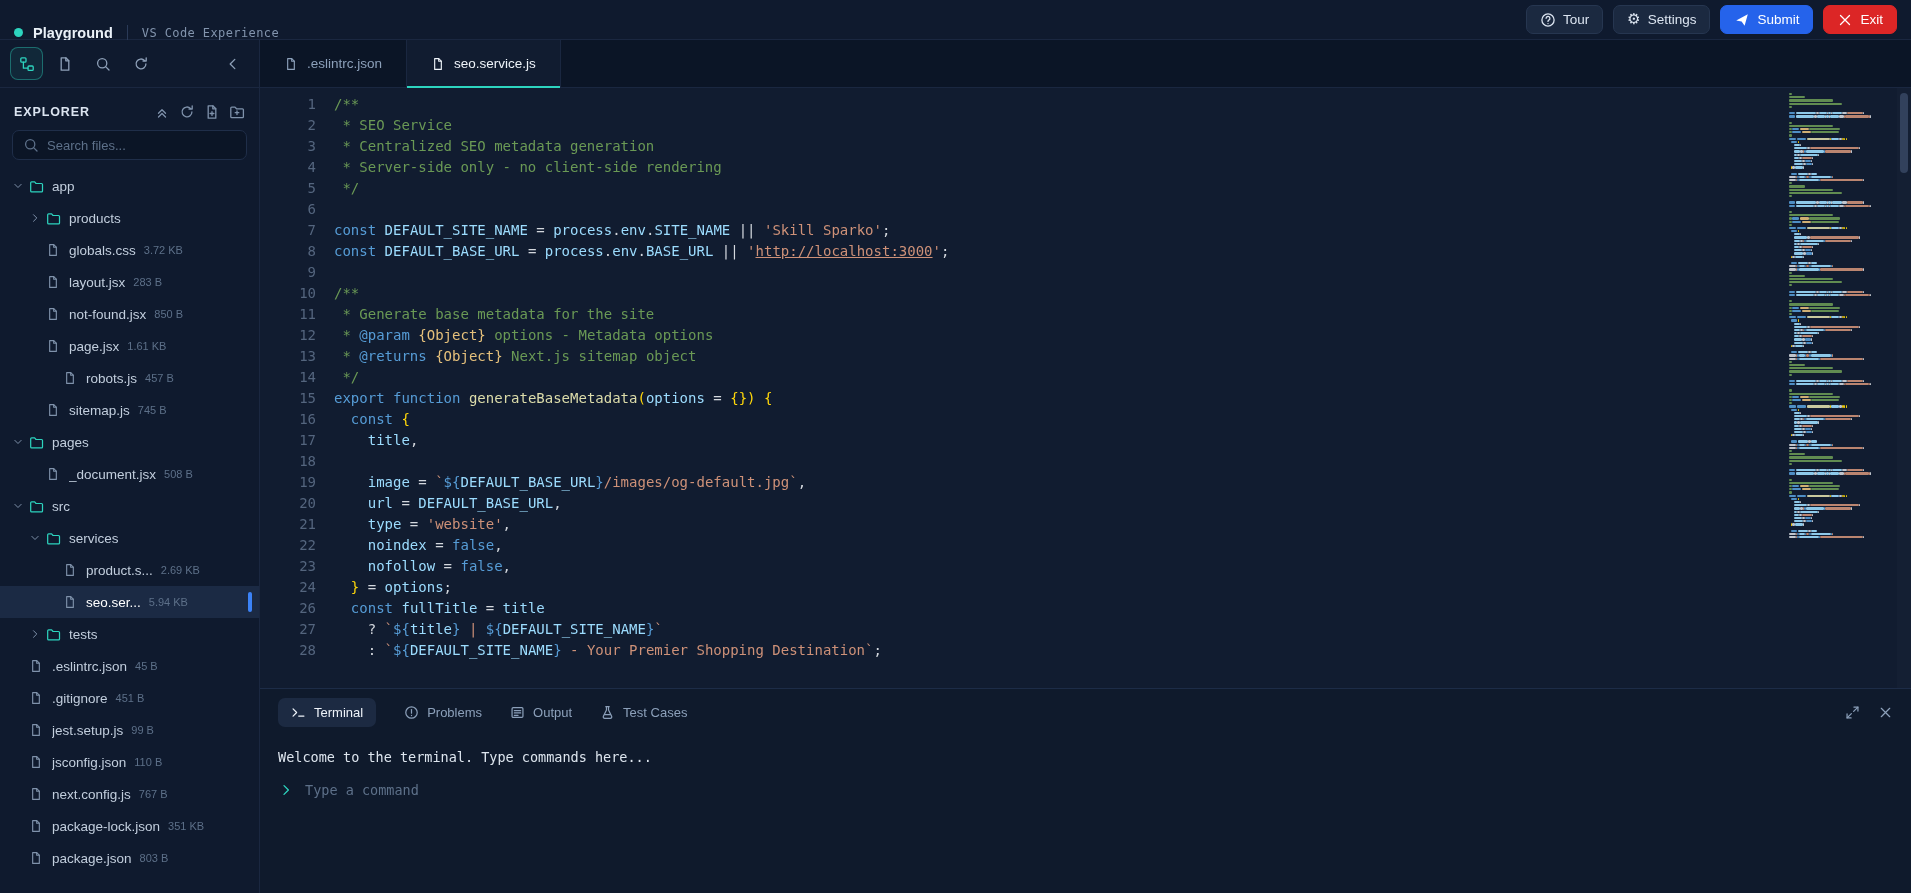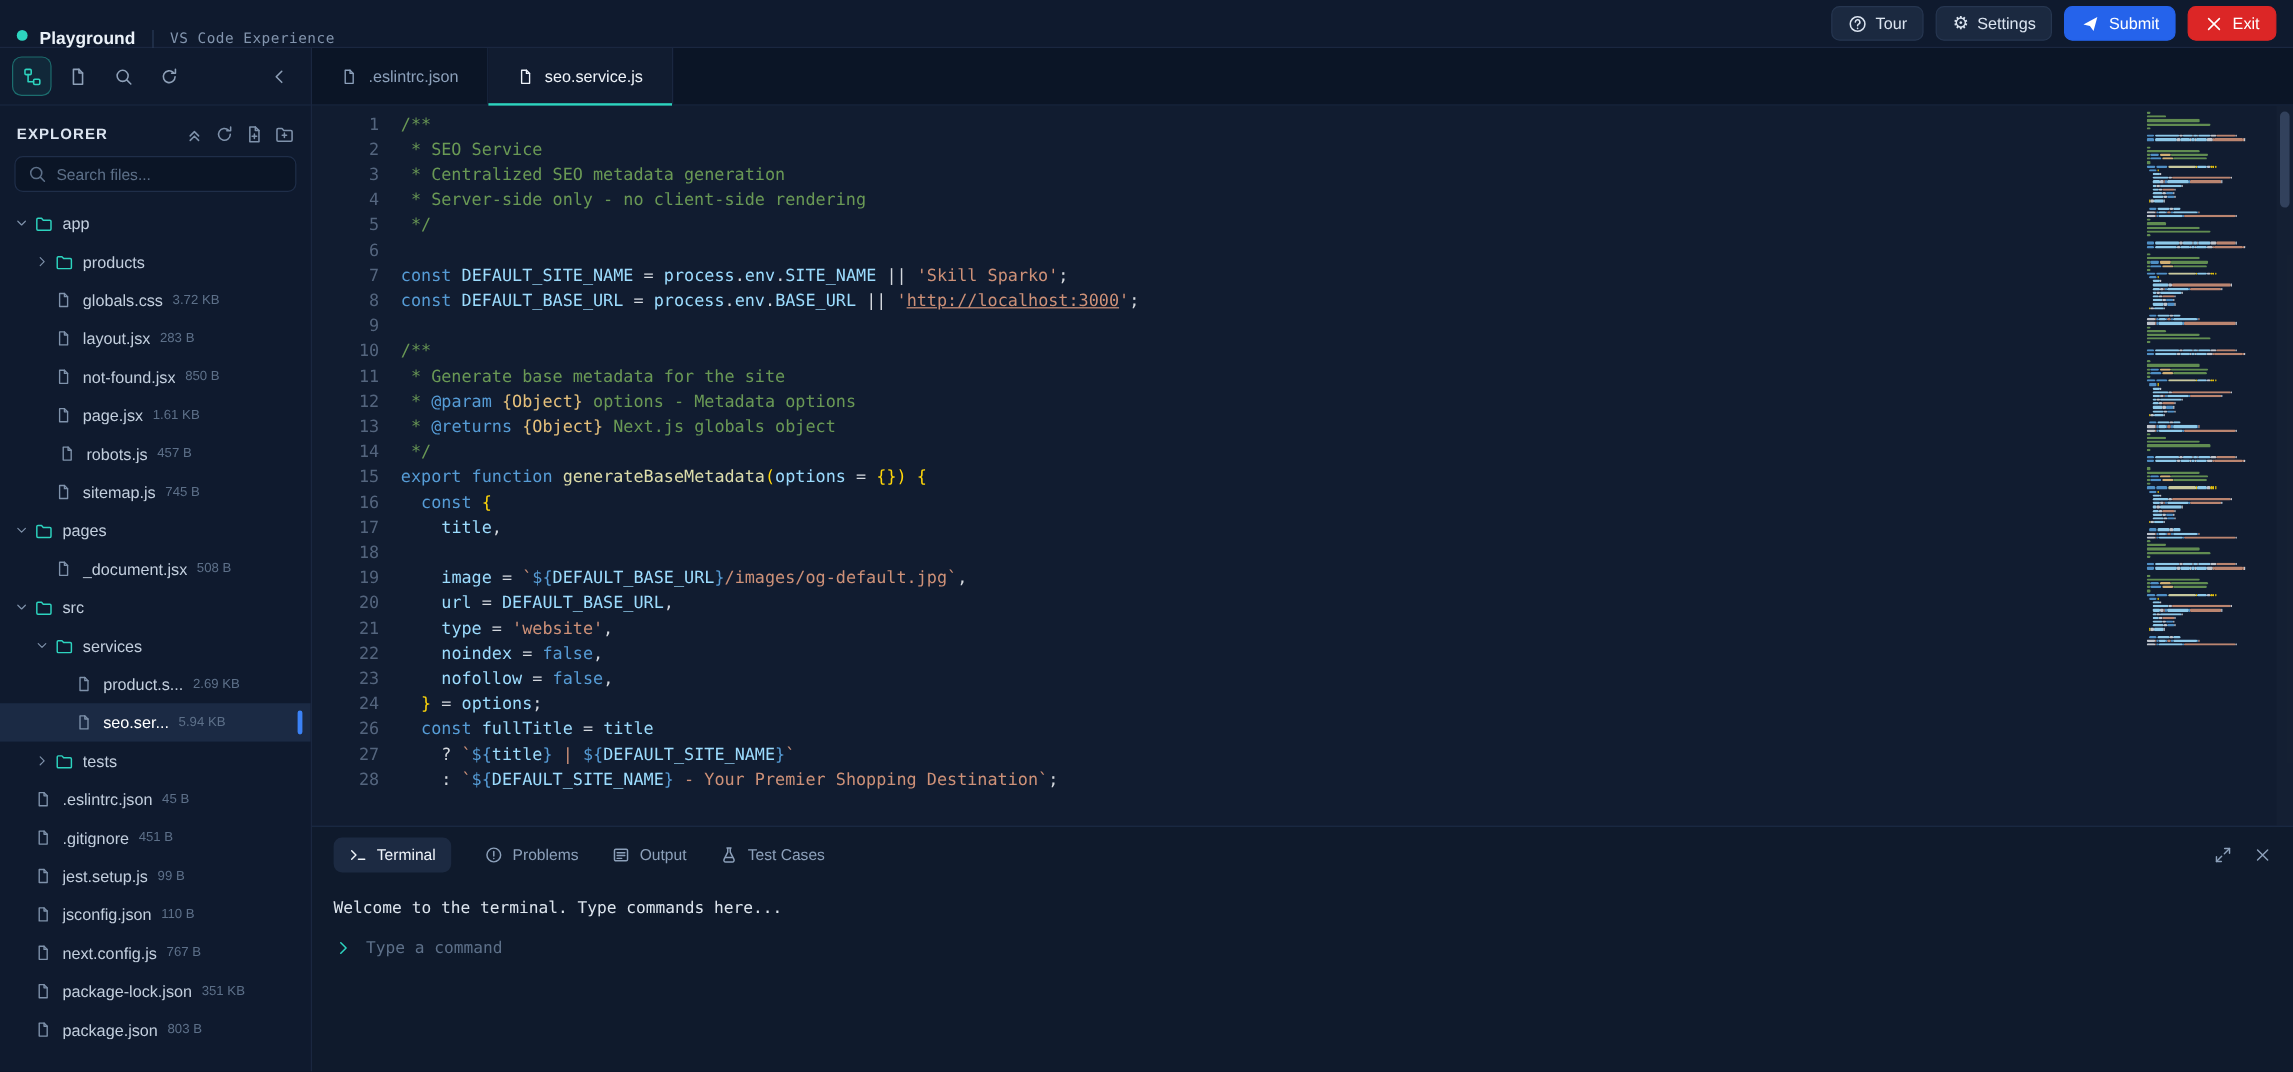--- a/index.html
+++ b/index.html
@@ -10,21 +10,21 @@
     --bg-tabbar:#0b1526; --bg-panel:#0f1a2c; --bd:#1a2740;
   }
   *{box-sizing:border-box;margin:0;padding:0;}
   html,body{width:1911px;height:893px;overflow:hidden;}
   body{background:var(--bg-page);font-family:"Liberation Sans","DejaVu Sans",sans-serif;-webkit-font-smoothing:antialiased;}
   .app{width:1911px;height:893px;display:flex;flex-direction:column;}
 
   
   .topbar{height:40px;flex:none;background:var(--bg-top);border-bottom:1px solid var(--bd);
     display:flex;align-items:center;justify-content:space-between;padding:0 14px;}
-  .tb-left{display:flex;align-items:flex-start;margin-top:26px;}
+  .tb-left{display:flex;align-items:center;margin-top:26px;}
   .dot{width:9px;height:9px;border-radius:50%;background:var(--c-accent,#2dd4bf);}
   .brand{color:#eaf1f8;font-size:14.5px;font-weight:700;margin-left:10px;}
   .tb-sep{width:1px;height:16px;background:#2a3a57;margin:0 14px;}
   .subtitle{color:#8294ad;font-size:12px;font-family:"DejaVu Sans Mono",monospace;letter-spacing:.4px;}
   .tb-right{display:flex;align-items:center;gap:10px;}
   .tbtn{height:29px;display:inline-flex;align-items:center;gap:7px;padding:0 13px;border-radius:7px;
     background:#1b2940;border:1px solid #263650;color:#dbe4f0;font-size:13.5px;cursor:pointer;font-family:inherit;}
   .tbtn.submit{background:var(--c-submit,#2563eb);border-color:var(--c-submit,#2563eb);color:#fff;}
   .tbtn.exit{background:var(--c-exit,#dc2626);border-color:var(--c-exit,#dc2626);color:#fff;}
 
@@ -314,21 +314,21 @@
               <span class="icn">
                 <svg viewBox="0 0 16 16" width="14" height="14" fill="none" stroke="currentColor" stroke-width="1.3" stroke-linecap="round" stroke-linejoin="round">
                   <path d="M4.2 1.8h4.6l3 3v9.4H4.2z"></path>
                   <path d="M8.8 1.8v3h3"></path>
                 </svg>
               </span>
             </span>
             <span class="fname">page.jsx</span>
             <span class="fsize">1.61 KB</span>
           </div>
-          <div class="row" style="padding-left:32px">
+          <div class="row" style="padding-left:46px">
             <span class="chev"></span>
             <span class="ticn file">
               <span class="icn">
                 <svg viewBox="0 0 16 16" width="14" height="14" fill="none" stroke="currentColor" stroke-width="1.3" stroke-linecap="round" stroke-linejoin="round">
                   <path d="M4.2 1.8h4.6l3 3v9.4H4.2z"></path>
                   <path d="M8.8 1.8v3h3"></path>
                 </svg>
               </span>
             </span>
             <span class="fname">robots.js</span>
@@ -578,21 +578,21 @@
             <div class="cline"><span class="lnum">3</span><span class="ltext"><span class="cm"> * Centralized SEO metadata generation</span></span></div>
             <div class="cline"><span class="lnum">4</span><span class="ltext"><span class="cm"> * Server-side only - no client-side rendering</span></span></div>
             <div class="cline"><span class="lnum">5</span><span class="ltext"><span class="cm"> */</span></span></div>
             <div class="cline"><span class="lnum">6</span><span class="ltext"></span></div>
             <div class="cline"><span class="lnum">7</span><span class="ltext"><span class="kw">const</span><span class="pl"> </span><span class="vb">DEFAULT_SITE_NAME</span><span class="pl"> = </span><span class="vb">process</span><span class="pl">.</span><span class="vb">env</span><span class="pl">.</span><span class="vb">SITE_NAME</span><span class="pl"> || </span><span class="st">'Skill Sparko'</span><span class="pl">;</span></span></div>
             <div class="cline"><span class="lnum">8</span><span class="ltext"><span class="kw">const</span><span class="pl"> </span><span class="vb">DEFAULT_BASE_URL</span><span class="pl"> = </span><span class="vb">process</span><span class="pl">.</span><span class="vb">env</span><span class="pl">.</span><span class="vb">BASE_URL</span><span class="pl"> || </span><span class="st">'</span><span class="stu">http://localhost:3000</span><span class="st">'</span><span class="pl">;</span></span></div>
             <div class="cline"><span class="lnum">9</span><span class="ltext"></span></div>
             <div class="cline"><span class="lnum">10</span><span class="ltext"><span class="cm">/**</span></span></div>
             <div class="cline"><span class="lnum">11</span><span class="ltext"><span class="cm"> * Generate base metadata for the site</span></span></div>
             <div class="cline"><span class="lnum">12</span><span class="ltext"><span class="cm"> * </span><span class="an">@param</span><span class="cm"> </span><span class="ty">{Object}</span><span class="cm"> options - Metadata options</span></span></div>
-            <div class="cline"><span class="lnum">13</span><span class="ltext"><span class="cm"> * </span><span class="an">@returns</span><span class="cm"> </span><span class="ty">{Object}</span><span class="cm"> Next.js globals object</span></span></div>
+            <div class="cline"><span class="lnum">13</span><span class="ltext"><span class="cm"> * </span><span class="an">@returns</span><span class="cm"> </span><span class="ty">{Object}</span><span class="cm"> Next.js sitemap object</span></span></div>
             <div class="cline"><span class="lnum">14</span><span class="ltext"><span class="cm"> */</span></span></div>
             <div class="cline"><span class="lnum">15</span><span class="ltext"><span class="kw">export</span><span class="pl"> </span><span class="kw">function</span><span class="pl"> </span><span class="fn">generateBaseMetadata</span><span class="pb">(</span><span class="vb">options</span><span class="pl"> = </span><span class="pb">{}</span><span class="pb">)</span><span class="pl"> </span><span class="pb">{</span></span></div>
             <div class="cline"><span class="lnum">16</span><span class="ltext"><span class="pl">  </span><span class="kw">const</span><span class="pl"> </span><span class="pb">{</span></span></div>
             <div class="cline"><span class="lnum">17</span><span class="ltext"><span class="pl">    </span><span class="vb">title</span><span class="pl">,</span></span></div>
             <div class="cline"><span class="lnum">18</span></div>
             <div class="cline"><span class="lnum">19</span><span class="ltext"><span class="pl">    </span><span class="vb">image</span><span class="pl"> = </span><span class="st">`</span><span class="tx">${</span><span class="vb">DEFAULT_BASE_URL</span><span class="tx">}</span><span class="st">/images/og-default.jpg`</span><span class="pl">,</span></span></div>
             <div class="cline"><span class="lnum">20</span><span class="ltext"><span class="pl">    </span><span class="vb">url</span><span class="pl"> = </span><span class="vb">DEFAULT_BASE_URL</span><span class="pl">,</span></span></div>
             <div class="cline"><span class="lnum">21</span><span class="ltext"><span class="pl">    </span><span class="vb">type</span><span class="pl"> = </span><span class="st">'website'</span><span class="pl">,</span></span></div>
             <div class="cline"><span class="lnum">22</span><span class="ltext"><span class="pl">    </span><span class="vb">noindex</span><span class="pl"> = </span><span class="kw">false</span><span class="pl">,</span></span></div>
             <div class="cline"><span class="lnum">23</span><span class="ltext"><span class="pl">    </span><span class="vb">nofollow</span><span class="pl"> = </span><span class="kw">false</span><span class="pl">,</span></span></div>

